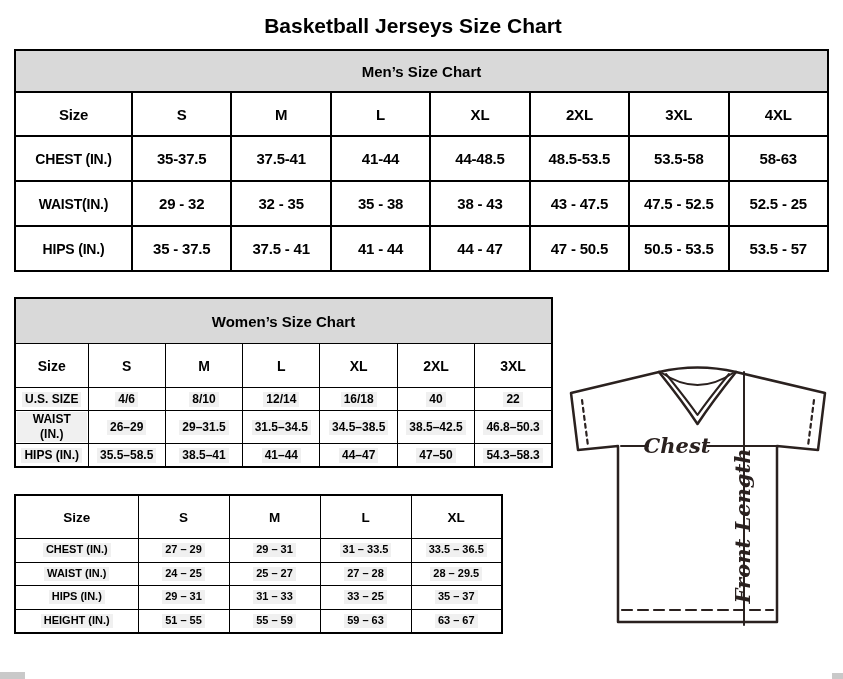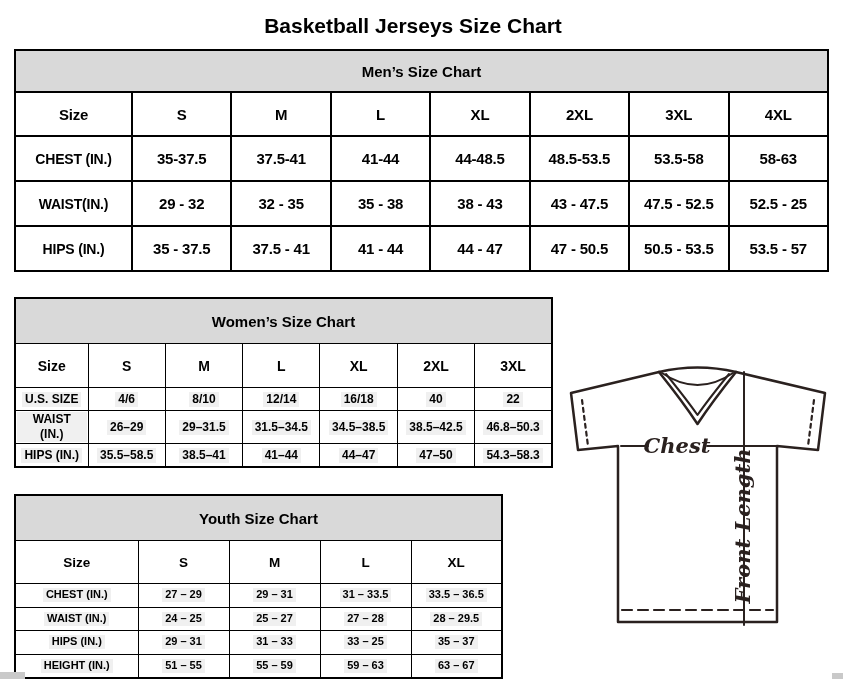--- a/index.html
+++ b/index.html
@@ -151,23 +151,20 @@
     </tr>
   </tbody>
     </table>
 
   <table class="youth">
     <colgroup>
         <col style="width:123px">
         <col span="4">
       </colgroup>
     <tbody>
-        <tr>
-      <td colspan="5" class="chart-title">Youth Size Chart</td>
-    </tr>
     <tr class="size-row">
       <td>Size</td>
       <td>S</td>
       <td>M</td>
       <td>L</td>
       <td>XL</td>
     </tr>
     <tr class="data-row">
       <td class="rowlabel"><span class="hl">CHEST (IN.)</span></td>
       <td><span class="hl">27 – 29</span></td>

